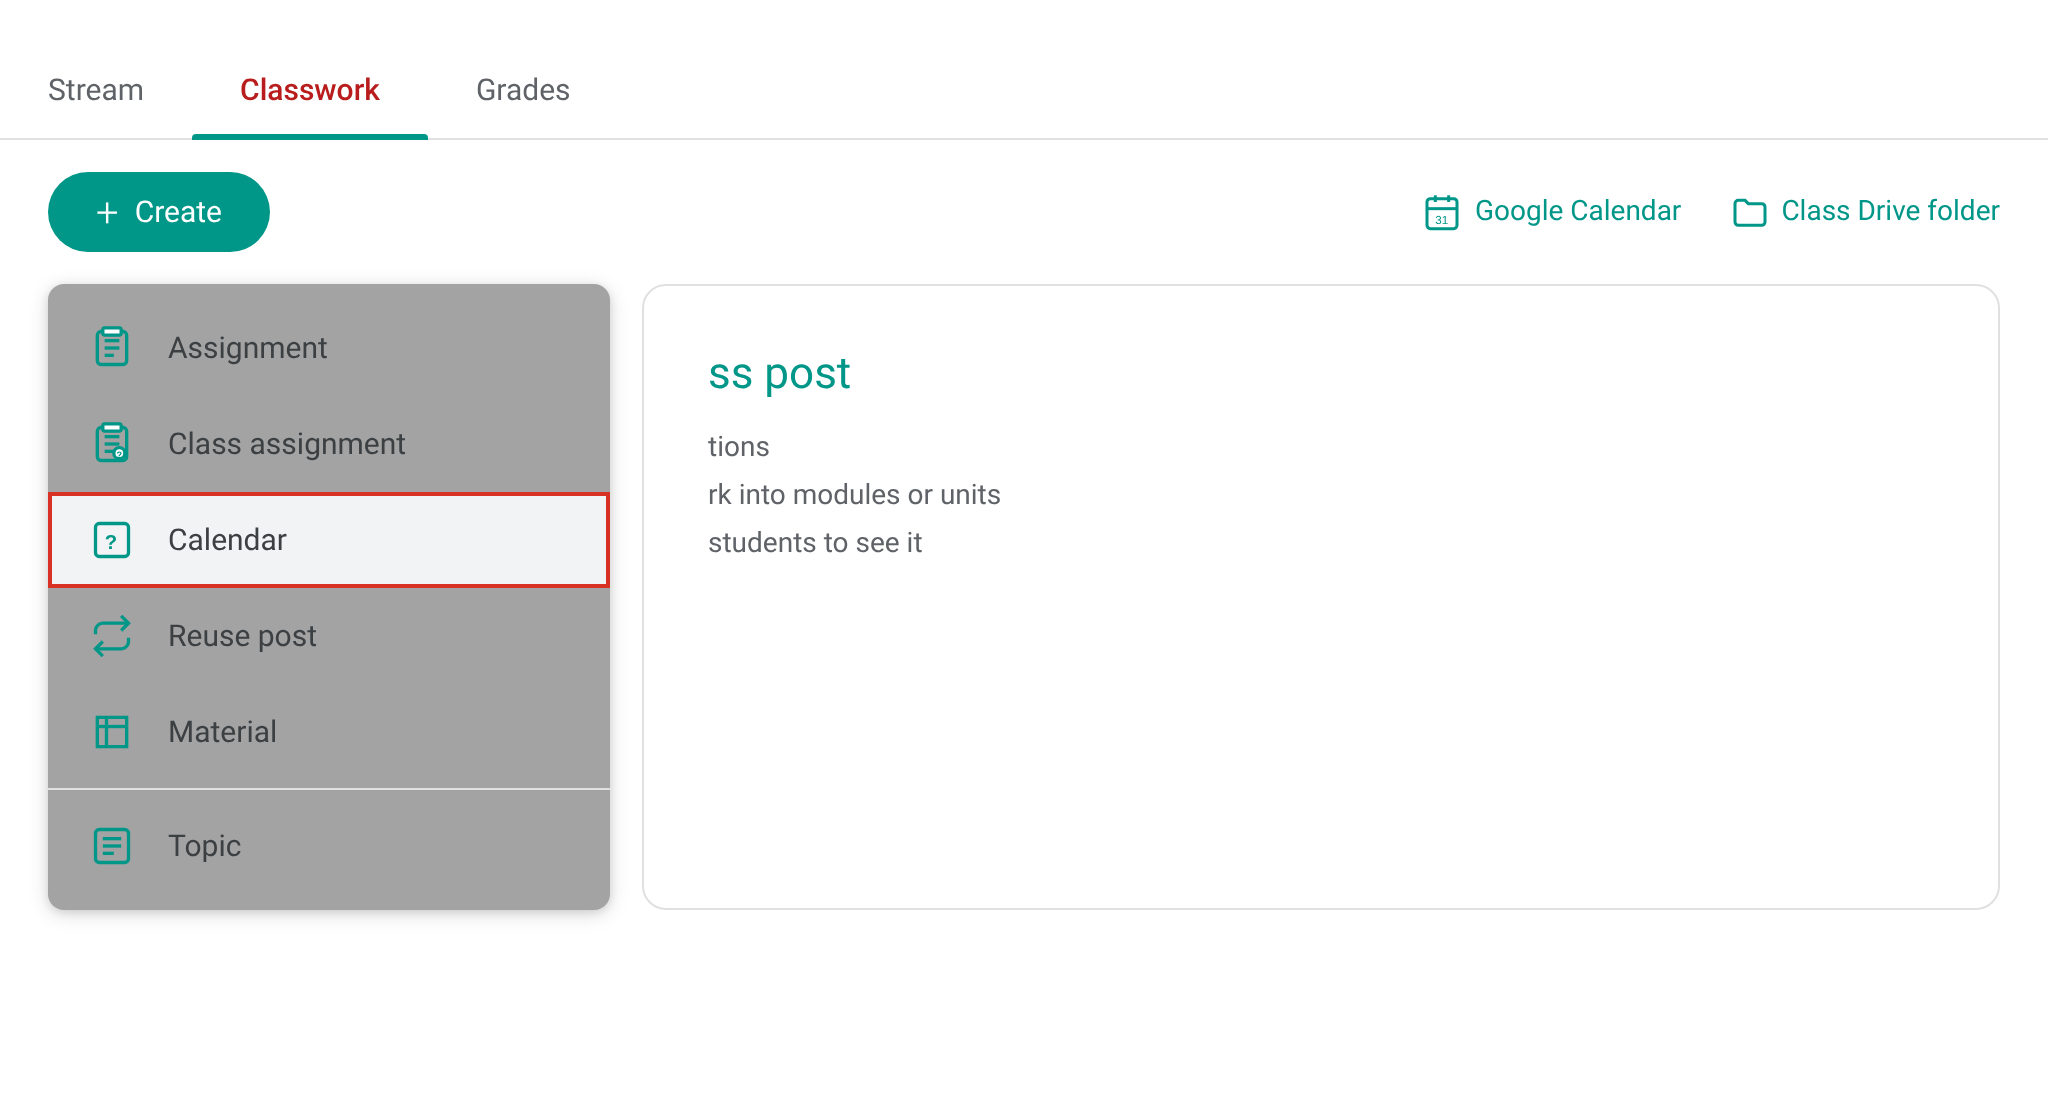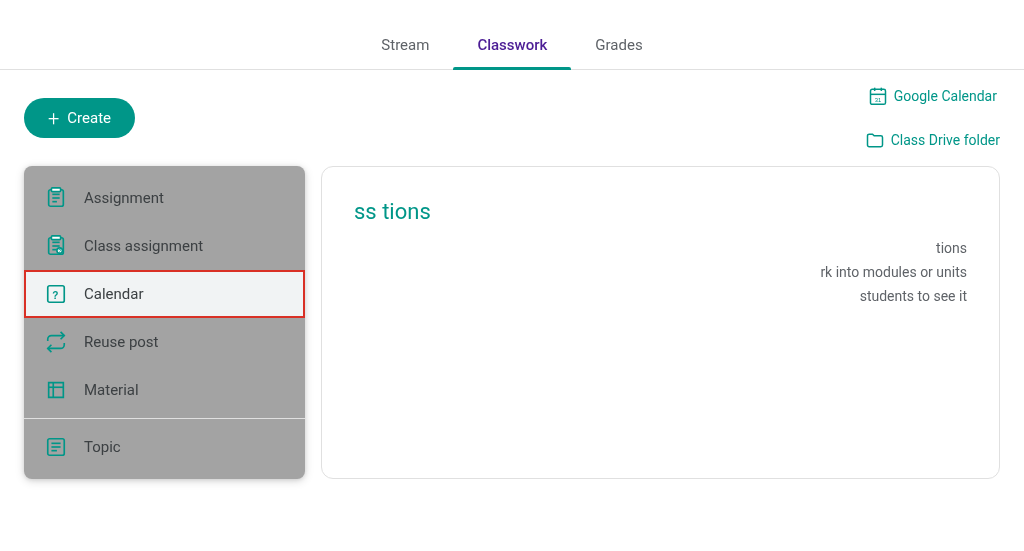--- a/index.html
+++ b/index.html
@@ -8,39 +8,39 @@
       background: #fff;
       width: 1024px;
       height: 551px;
       overflow: hidden;
       position: relative;
     }
 
     
     .top-nav {
       display: flex;
-      justify-content: center;
+      justify-content: flex-start;
       align-items: flex-end;
       border-bottom: 1px solid #e0e0e0;
       height: 70px;
       position: relative;
     }
     .nav-tab {
       padding: 12px 24px;
       font-size: 15px;
       color: #5f6368;
       cursor: pointer;
       position: relative;
       bottom: 0;
       text-decoration: none;
       line-height: 1;
       padding-bottom: 16px;
     }
     .nav-tab.active {
-      color: #4c1d95;
+      color: #b91c1c;
       font-weight: 500;
     }
     .nav-tab.active::after {
       content: '';
       position: absolute;
       bottom: -1px;
       left: 0;
       right: 0;
       height: 3px;
       background: #009688;
@@ -67,23 +67,22 @@
       gap: 8px;
       font-family: inherit;
     }
     .create-btn .plus {
       font-size: 20px;
       font-weight: 300;
       line-height: 1;
     }
     .toolbar-right {
       display: flex;
-      align-items: center;
+      align-items: flex-end;
       gap: 24px;
-      flex-direction: column;
     }
     .toolbar-link {
       display: flex;
       align-items: center;
       gap: 6px;
       color: #009688;
       font-size: 14px;
       cursor: pointer;
       text-decoration: none;
     }
@@ -148,21 +147,20 @@
     .content-card-title {
       font-size: 22px;
       color: #009688;
       font-weight: 400;
       margin-bottom: 16px;
     }
     .content-card-text {
       font-size: 14px;
       color: #5f6368;
       margin-bottom: 8px;
-      text-align: right;
     }
   </style>
 </head>
 <body>
 
 <nav class="top-nav">
   <a class="nav-tab">Stream</a>
   <a class="nav-tab active">Classwork</a>
   <a class="nav-tab">Grades</a>
 </nav>
@@ -267,18 +265,18 @@
           <line x1="7" y1="12" x2="17" y2="12"></line>
           <line x1="7" y1="16" x2="13" y2="16"></line>
         </svg>
       </span>
       <span>Topic</span>
     </div>
 
   </div>
 
   <div class="content-card">
-    <div class="content-card-title">ss tions</div>
+    <div class="content-card-title">ss post</div>
     <div class="content-card-text">tions</div>
     <div class="content-card-text">rk into modules or units</div>
     <div class="content-card-text">students to see it</div>
   </div>
 </div>
 
 </body></html>

